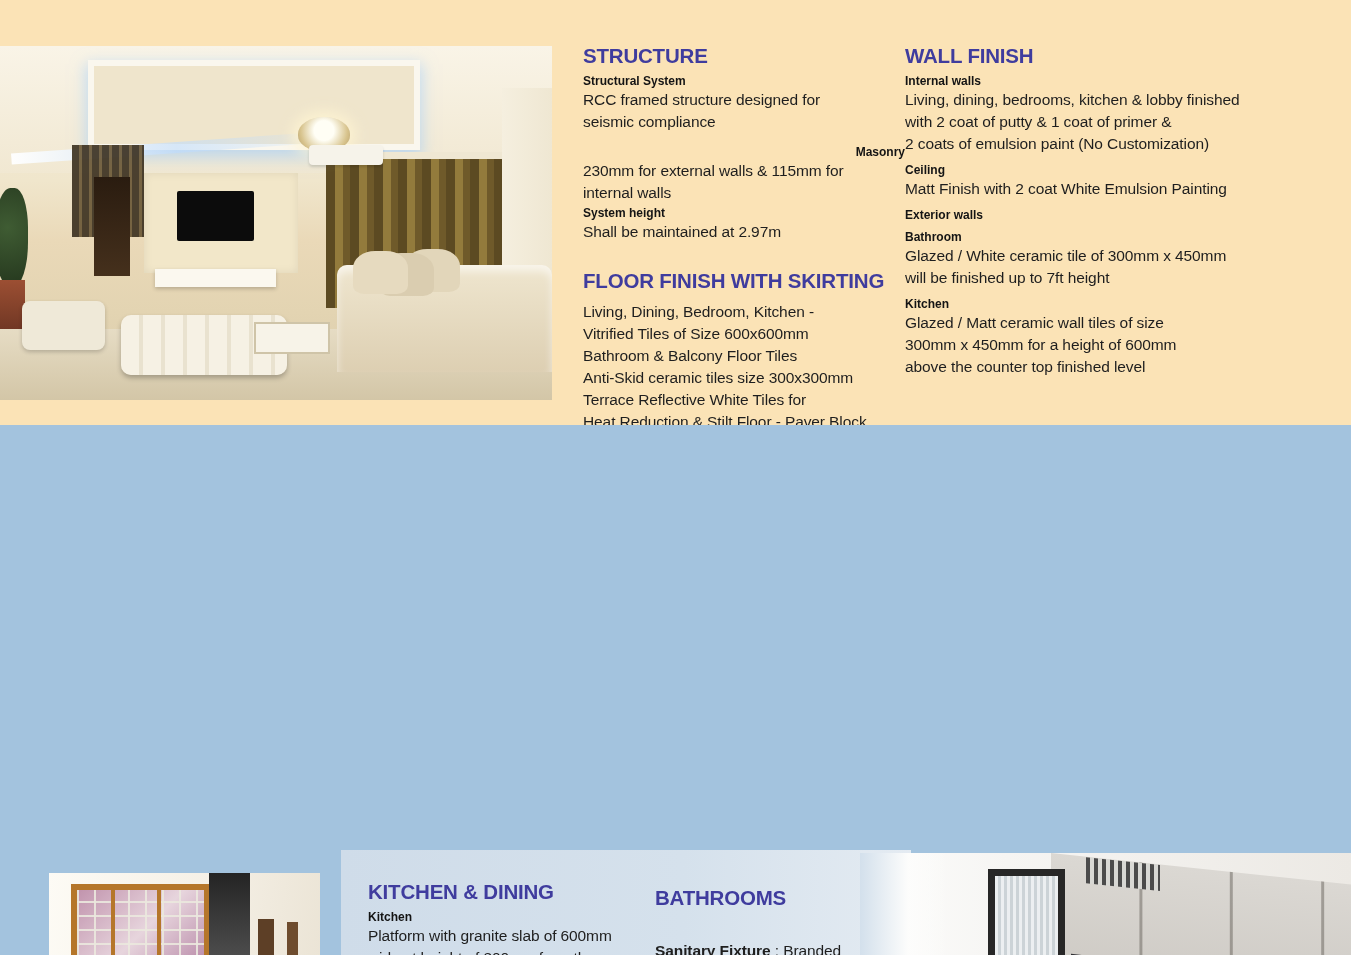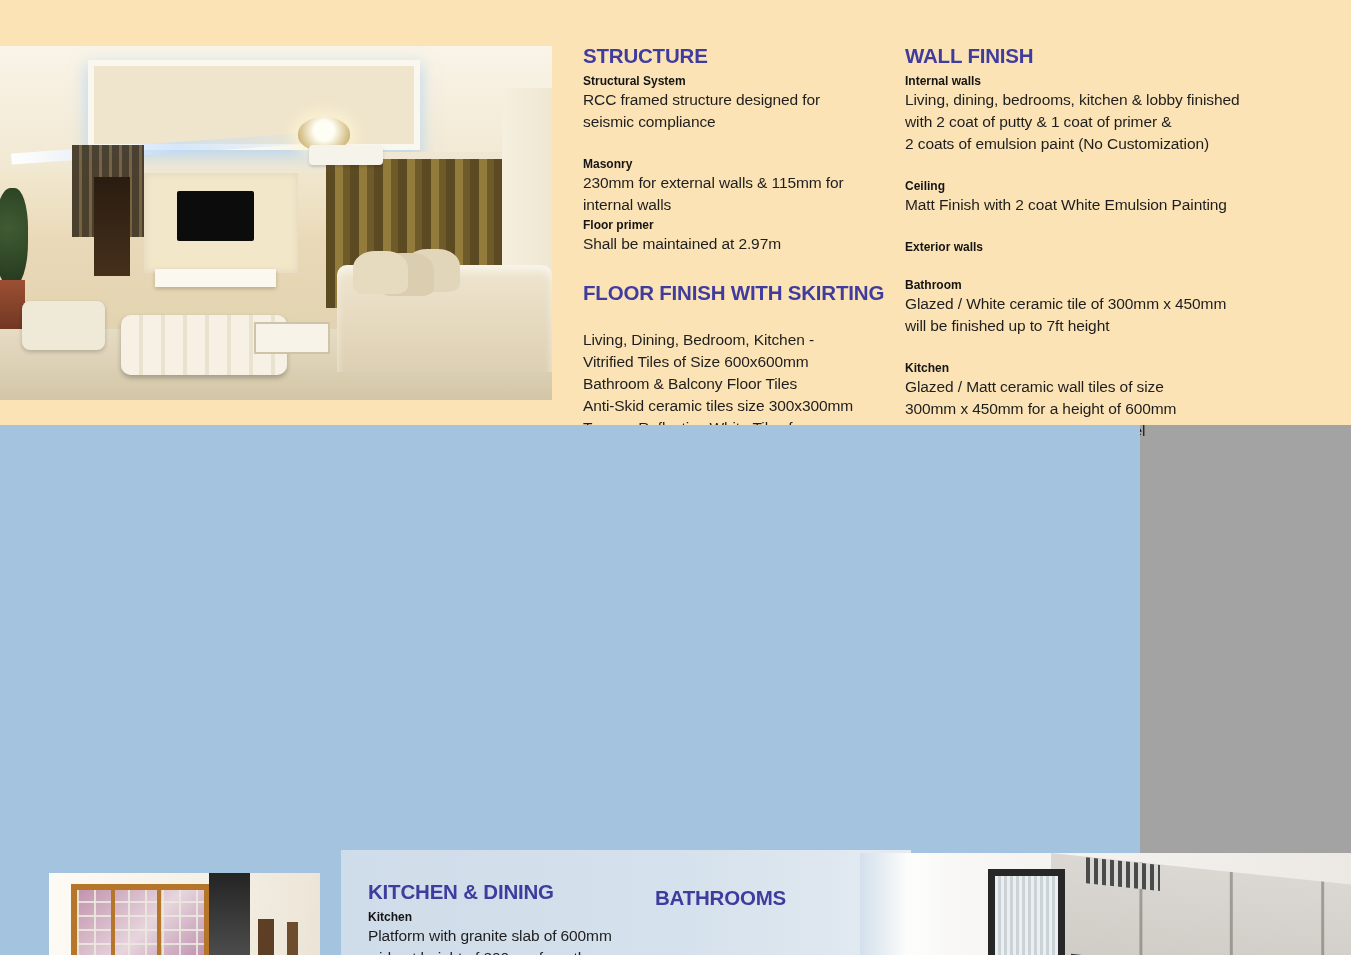--- a/index.html
+++ b/index.html
@@ -1,37 +1,37 @@
 <!DOCTYPE html>
 <html><head>
 <meta charset="utf-8">
 <style>
   html,body{margin:0;padding:0;background:#888;}
   .page{
     position:relative;width:1351px;height:955px;overflow:hidden;
     font-family:"Liberation Sans", sans-serif;color:#1d1d1d;
-    background:#a3a3a3;
+    background:#8b5cf6;
   }
   
   .top-section{position:absolute;left:0;top:0;width:1351px;height:425px;background:#fbe3b6;}
-  .bottom-section{position:absolute;left:0;top:425px;width:1140px;height:530px;background:#a3c3de;}
+  .bottom-section{position:absolute;left:0;top:425px;width:1351px;height:530px;background:#a3c3de;}
   .panel{position:absolute;left:341px;top:425px;width:570px;height:530px;
          background:linear-gradient(90deg,#cfdce9 0%,#d5e1ec 60%,#e4ebf2 100%);}
   
   .h2{font-size:20.5px;font-weight:bold;color:#3f3c9e;letter-spacing:-0.2px;margin:0 0 6px 0;}
   .lbl{font-weight:bold;font-size:12px;color:#141414;margin:10px 0 1px 0;}
   .bodytxt{font-size:15.5px;line-height:22px;color:#1e1e1e;white-space:pre-line;letter-spacing:-0.1px;}
   .cond{font-size:14.8px;letter-spacing:-0.4px;}
   .b{font-weight:bold;}
   .col{position:absolute;}
   .col-structure{left:583px;top:44px;width:322px;}
   .col-wall{left:905px;top:44px;width:446px;}
   .col-kitchen{left:368px;top:455px;width:292px;}
   .col-bath{left:655px;top:461px;width:306px;}
-  .mt2{margin-top:2px;} .mt8{margin-top:24px;} .mt12{margin-top:24px;} .mt26{margin-top:26px;}
+  .mt2{margin-top:2px;} .mt8{margin-top:8px;} .mt12{margin-top:12px;text-align:right;} .mt26{margin-top:26px;}
   
   .photo{position:absolute;overflow:hidden;}
   .photo div{position:absolute;}
   
   .ph-living{left:0;top:46px;width:552px;height:354px;
     background:linear-gradient(180deg,#f6efdd 0%,#f0e6cc 38%,#ead9b8 55%,#e3d4b2 75%,#d9cbab 100%);}
   .lr-ceiling{left:0;top:0;width:100%;height:36%;background:linear-gradient(180deg,#f9f4e7,#f1e8d2);}
   .lr-tray{left:16%;top:4%;width:58%;height:22%;background:#efe5cc;border:6px solid #faf7ee;
     box-shadow:0 6px 14px 2px rgba(150,200,255,.55);}
   .lr-cove{left:2%;top:27%;width:60%;height:3%;background:linear-gradient(90deg,rgba(255,255,255,.95),rgba(190,220,255,.6),rgba(255,255,255,0));transform:rotate(-4deg);}
@@ -113,21 +113,21 @@
     </div>
 
     <div class="col col-structure">
       <div class="h2">STRUCTURE</div>
       <div class="lbl mt2">Structural System</div>
       <div class="bodytxt">RCC framed structure designed for
 seismic compliance</div>
       <div class="lbl mt12">Masonry</div>
       <div class="bodytxt">230mm for external walls &amp; 115mm for
 internal walls</div>
-      <div class="lbl mt2">Floor primer</div>
+      <div class="lbl mt2">System height</div>
       <div class="bodytxt">Shall be maintained at 2.97m</div>
 
       <div class="h2 mt26">FLOOR FINISH WITH SKIRTING</div>
       <div class="bodytxt mt8">Living, Dining, Bedroom, Kitchen -
 Vitrified Tiles of Size 600x600mm
 Bathroom &amp; Balcony Floor Tiles
 Anti-Skid ceramic tiles size 300x300mm
 Terrace Reflective White Tiles for
 Heat Reduction &amp; Stilt Floor - Paver Block</div>
     </div>

